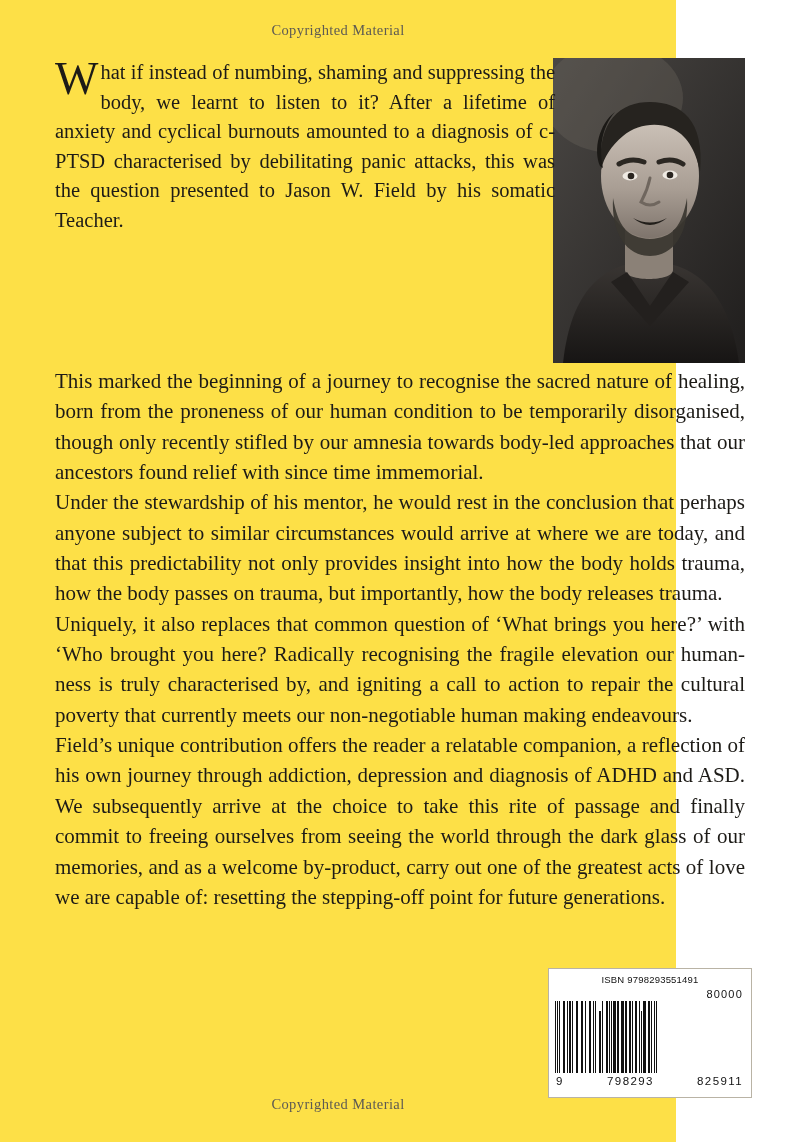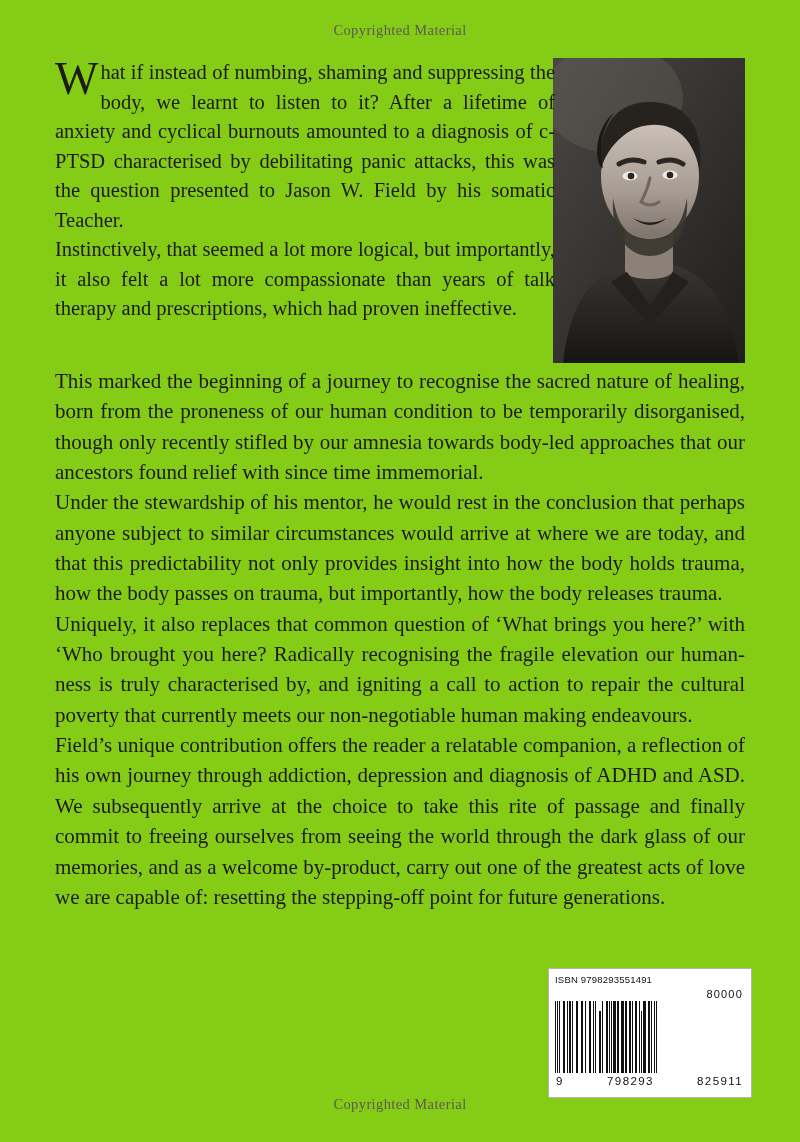--- a/index.html
+++ b/index.html
@@ -9,23 +9,23 @@
   }
   body {
     width: 800px;
     height: 1142px;
     font-family: "Liberation Serif", serif;
     color: #1a1a1a;
     overflow: hidden;
   }
   .page {
     position: relative;
-    width: 800px;
+    width: 676px;
     height: 1142px;
-    background: #84cc16;
+    background: #fde047;
     box-sizing: border-box;
     text-decoration: underline;
   }
   .copyright-top, .copyright-bottom {
     position: absolute;
     left: 0;
     width: 100%;
     text-align: center;
     font-family: "Liberation Serif", serif;
     font-size: 14.5px;
@@ -98,20 +98,21 @@
     border: 1px solid #b9b3a5;
     box-sizing: border-box;
     padding: 5px 6px 4px 6px;
   }
   .isbn-text {
     font-family: "Liberation Sans", sans-serif;
     font-size: 9.5px;
     color: #111;
     letter-spacing: 0.2px;
     margin-bottom: 1px;
+    text-align: center;
   }
   .supp-row {
     display: flex;
     justify-content: flex-end;
     align-items: flex-end;
     height: 14px;
   }
   .supp-text {
     font-family: "Liberation Sans", sans-serif;
     font-size: 11px;
@@ -188,21 +189,20 @@
       <path d="M60 140 C58 176 74 198 97 198 C120 198 136 176 134 140 C129 168 120 180 97 181 C74 180 65 168 60 140 Z" fill="#3a3630" opacity="0.92"></path>
       <path d="M80 160 q17 9 34 0 q-17 14 -34 0 Z" fill="#221f1b"></path>
 
       <path d="M74 214 L97 248 L120 214 L136 224 L97 268 L58 224 Z" fill="#23201e"></path>
     </svg>
   </div>
 
   <div class="content">
     <div class="body-col">
       <p class="para first"><span class="dropcap">W</span><span>hat if instead of numbing, shaming and suppressing the body, we learnt to listen to it? After a lifetime of anxiety and cyclical burnouts amounted to a diagnosis of c-PTSD characterised by debilitating panic attacks, this was the question presented to Jason W. Field by his somatic Teacher.</span></p>
-      <p class="para">Instinctively, that seemed a lot more logical, but importantly, it also felt a lot more compassionate than years of talk therapy and prescriptions, which had proven ineffective.</p>
     </div>
   </div>
 
   <div class="wide">
     <p class="para">This marked the beginning of a journey to recognise the sacred nature of healing, born from the proneness of our human condition to be temporarily disorganised, though only recently stifled by our amnesia towards body-led approaches that our ancestors found relief with since time immemorial.</p>
     <p class="para">Under the stewardship of his mentor, he would rest in the conclusion that perhaps anyone subject to similar circumstances would arrive at where we are today, and that this predictability not only provides insight into how the body holds trauma, how the body passes on trauma, but importantly, how the body releases trauma.</p>
     <p class="para">Uniquely, it also replaces that common question of ‘What brings you here?’ with ‘Who brought you here? Radically recognising the fragile elevation our human-ness is truly characterised by, and igniting a call to action to repair the cultural poverty that currently meets our non-negotiable human making endeavours.</p>
     <p class="para">Field’s unique contribution offers the reader a relatable companion, a reflection of his own journey through addiction, depression and diagnosis of ADHD and ASD. We subsequently arrive at the choice to take this rite of passage and finally commit to freeing ourselves from seeing the world through the dark glass of our memories, and as a welcome by-product, carry out one of the greatest acts of love we are capable of: resetting the stepping-off point for future generations.</p>
   </div>
 

